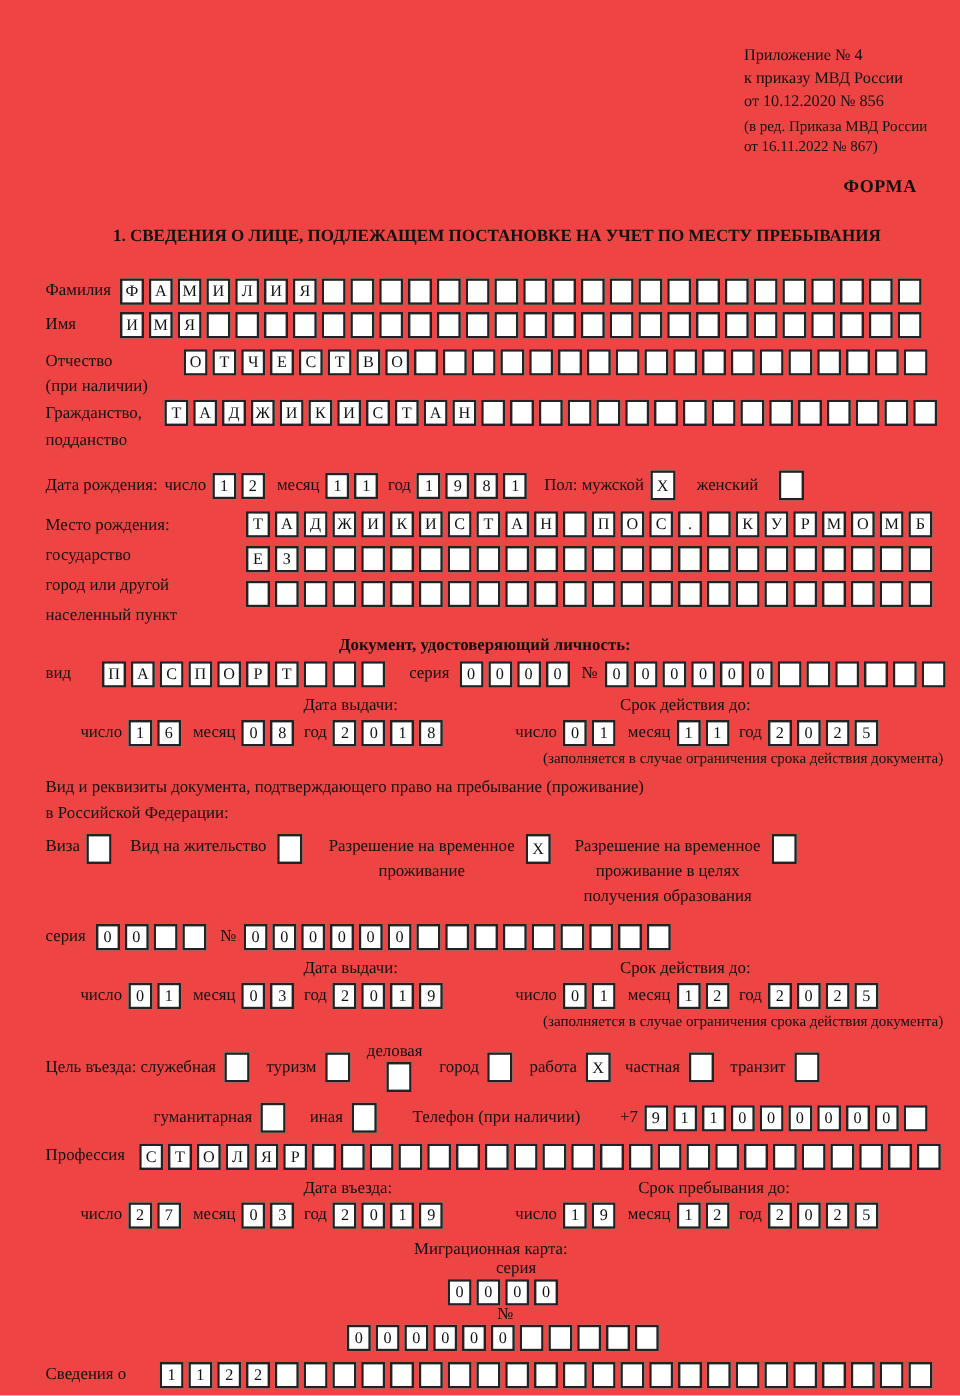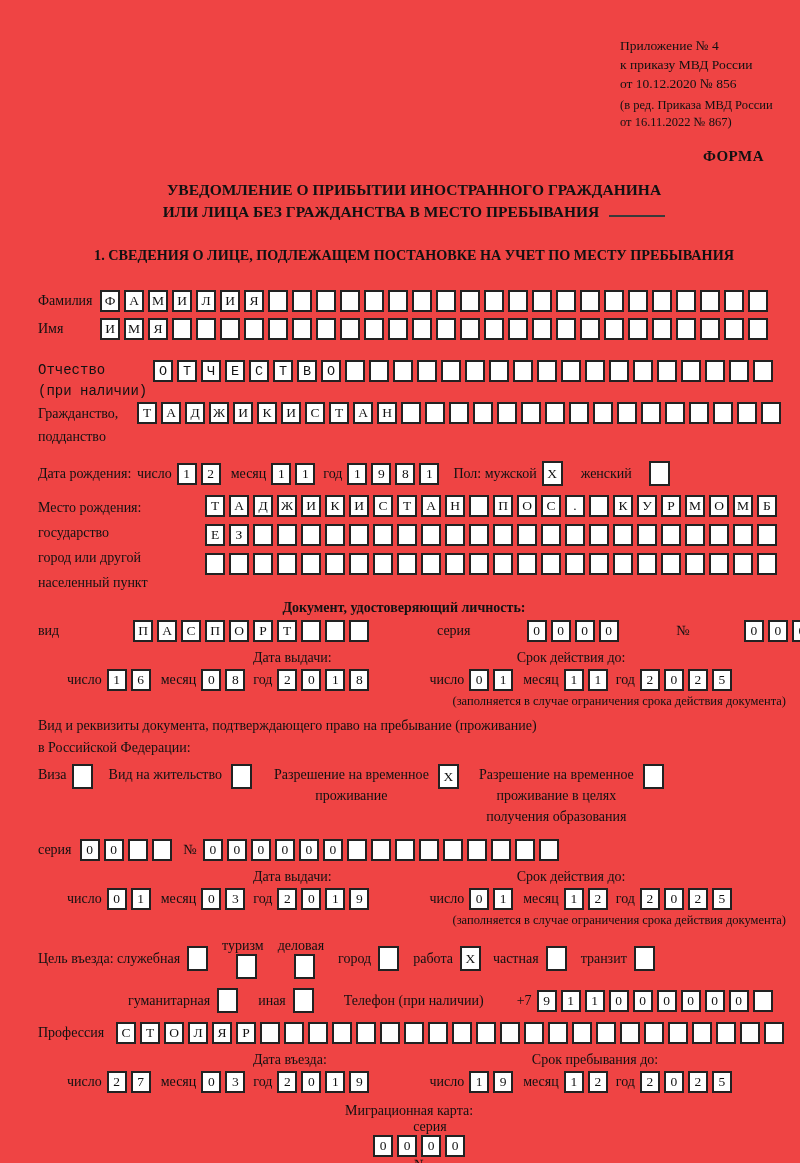--- a/index.html
+++ b/index.html
@@ -64,26 +64,20 @@
     <div>к приказу МВД России</div>
     <div>от 10.12.2020 № 856</div>
   </div>
   <div class="amendment">
     <div>(в ред. Приказа МВД России</div>
     <div>от 16.11.2022 № 867)</div>
   </div>
 
   <div class="forma">ФОРМА</div>
 
-  <div class="title">
-    <div>УВЕДОМЛЕНИЕ О ПРИБЫТИИ ИНОСТРАННОГО ГРАЖДАНИНА</div>
-    <div>
-      <span>ИЛИ ЛИЦА БЕЗ ГРАЖДАНСТВА В МЕСТО ПРЕБЫВАНИЯ</span><span class="blank-line"></span>
-    </div>
-  </div>
 
   <div class="sect">1. СВЕДЕНИЯ О ЛИЦЕ, ПОДЛЕЖАЩЕМ ПОСТАНОВКЕ НА УЧЕТ ПО МЕСТУ ПРЕБЫВАНИЯ</div>
 
   <div class="row" style="margin-top:26px;">
     <span class="lbl w62">Фамилия</span>
     <span class="cells">
         <span class="cell">Ф</span>
         <span class="cell">А</span>
         <span class="cell">М</span>
         <span class="cell">И</span>
@@ -141,21 +135,21 @@
         <span class="cell"></span>
         <span class="cell"></span>
         <span class="cell"></span>
         <span class="cell"></span>
         <span class="cell"></span>
         <span class="cell"></span>
         <span class="cell"></span>
       </span>
   </div>
 
-  <div class="row top" style="margin-top:20px;font-family:Liberation Mono, monospace;">
+  <div class="row top" style="margin-top:9px;">
     <span class="lbl w115">
       <span>Отчество</span><br>
       <span>(при наличии)</span>
     </span>
     <span class="cells">
         <span class="cell">О</span>
         <span class="cell">Т</span>
         <span class="cell">Ч</span>
         <span class="cell">Е</span>
         <span class="cell">С</span>
@@ -332,21 +326,21 @@
           <span class="cell"></span>
           <span class="cell"></span>
           <span class="cell"></span>
           <span class="cell"></span>
         </span>
     </span>
   </div>
 
   <div style="text-align:center;font-weight:700;margin-top:5px;padding-right:30px;">Документ, удостоверяющий личность:</div>
 
-  <div class="row" style="margin-top:4px;gap:48px;">
+  <div class="row" style="margin-top:4px;">
     <span class="lbl" style="width:47px;">вид</span>
     <span class="cells">
         <span class="cell">П</span>
         <span class="cell">А</span>
         <span class="cell">С</span>
         <span class="cell">П</span>
         <span class="cell">О</span>
         <span class="cell">Р</span>
         <span class="cell">Т</span>
         <span class="cell"></span>
@@ -526,21 +520,21 @@
   </div>
   <div class="note-right">(заполняется в случае ограничения срока действия документа)</div>
 
   <div class="row" style="margin-top:10px;">
     <span class="pair">
       <span>Цель въезда: служебная</span>
       <span class="cells cb">
           <span class="cell"></span>
         </span>
     </span>
-    <span class="pair" style="margin-left:14px;flex-direction:column;">
+    <span class="pair" style="margin-left:14px;">
       <span>туризм</span>
       <span class="cells cb">
           <span class="cell"></span>
         </span>
     </span>
     <span class="pair" style="margin-left:14px;flex-direction:column;">
       <span>деловая</span>
       <span class="cells cb">
           <span class="cell"></span>
         </span>

